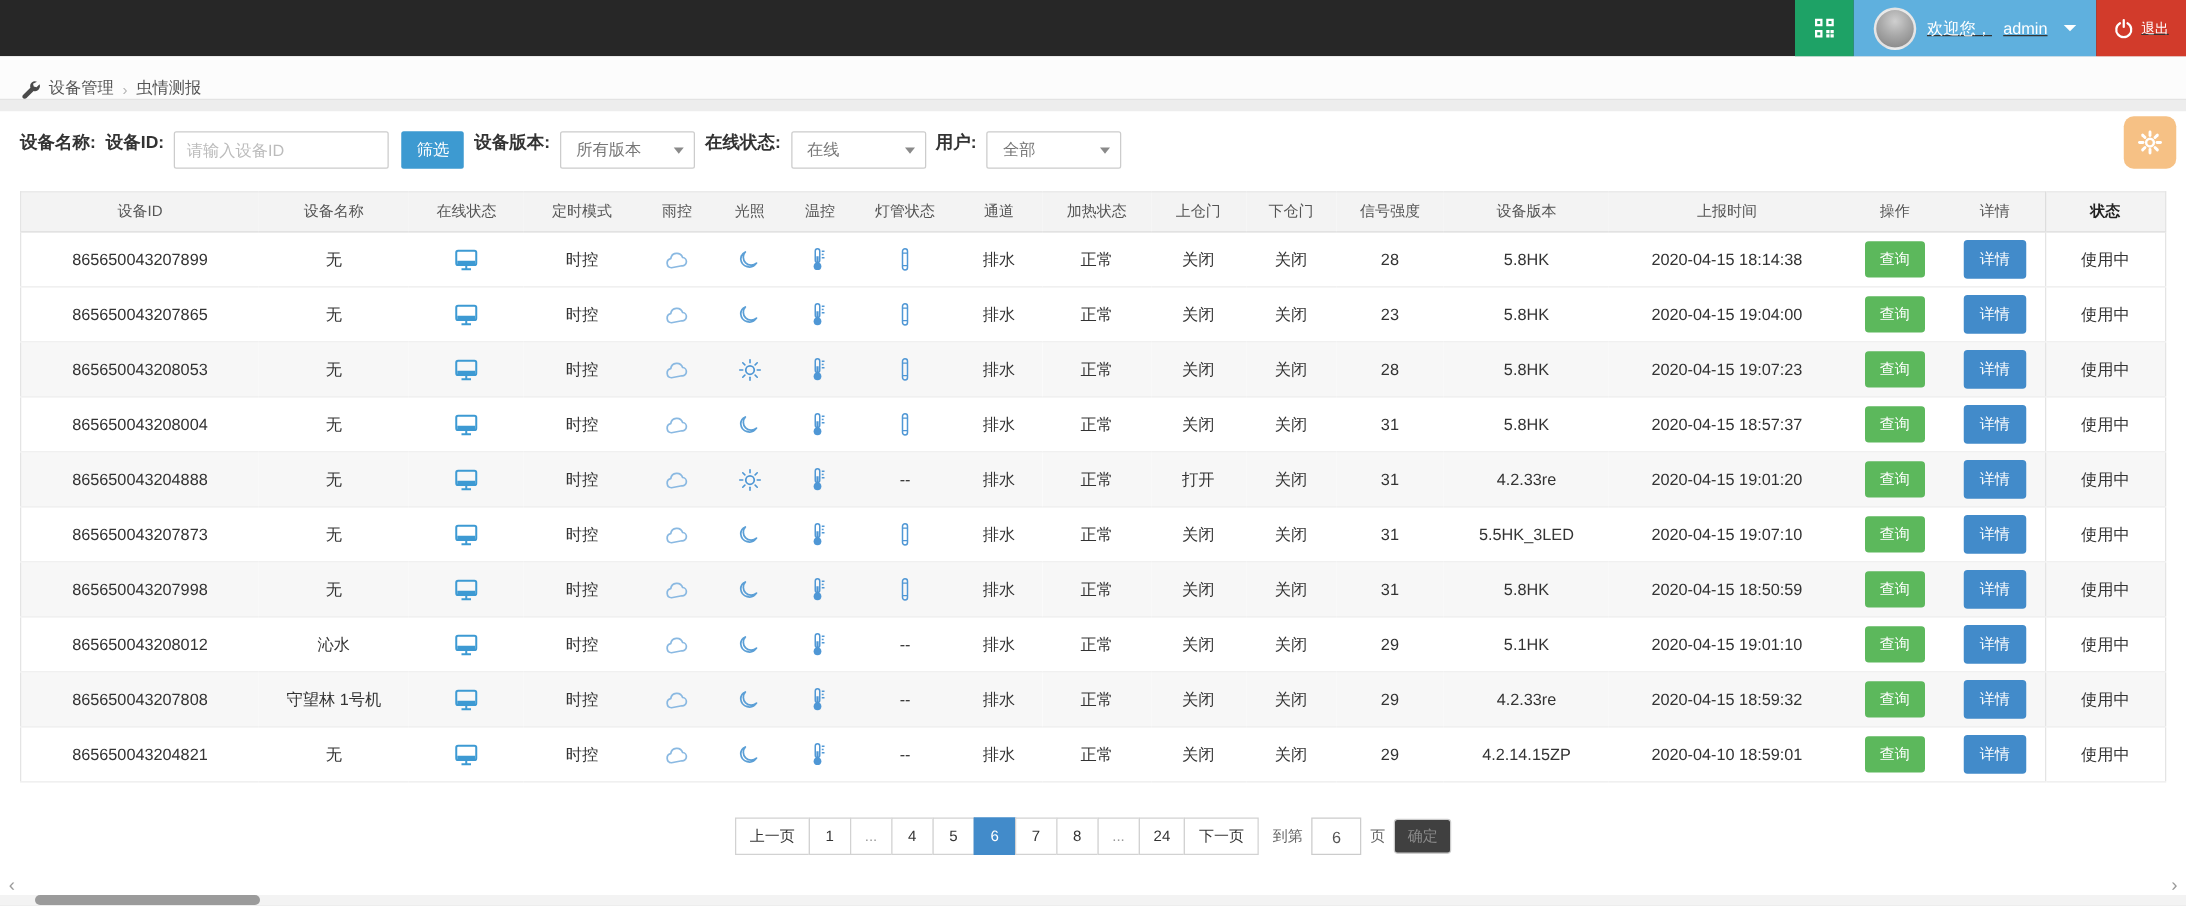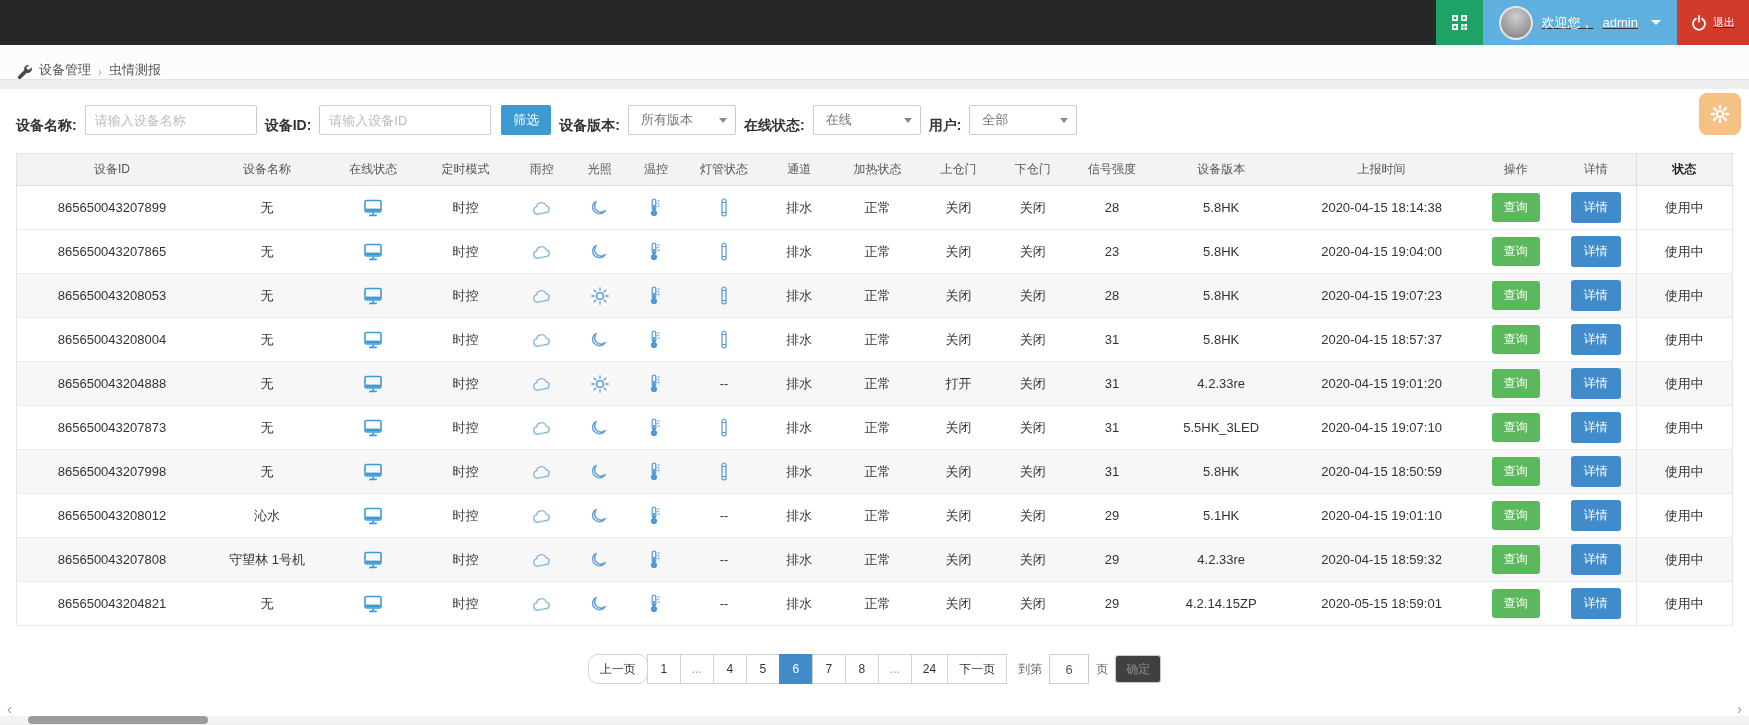--- a/index.html
+++ b/index.html
@@ -16,21 +16,21 @@
   .avatar { width:34px; height:34px; border-radius:50%; border:2px solid rgba(255,255,255,.75);
             background:radial-gradient(circle at 50% 30%, #cfcfcf 0%, #a8a8a8 45%, #7e7e7e 100%); }
   .caret { width:0; height:0; border-left:5px solid transparent; border-right:5px solid transparent; border-top:5px solid #fff; margin-left:4px; }
   .logout-btn { background:#d23b2b; color:#fff; gap:6px; padding:0 14px; font-size:11px; }
   
   .breadcrumb-bar { height:35px; background:#fcfcfc; border-bottom:1px solid #e3e3e3; display:flex; align-items:flex-end; padding-left:16px; color:#555; gap:7px; }
   .crumb-sep { color:#b5b5b5; font-size:12px; }
   
   .content { background:#fff; margin-top:9px; height:calc(725px - 90px); position:relative; }
   
-  .filter-bar { display:flex; align-items:flex-end; padding:16px 16px 18px 16px; gap:8px; }
+  .filter-bar { display:flex; align-items:flex-start; padding:16px 16px 18px 16px; gap:8px; }
   .f-label { font-weight:bold; color:#333; font-size:14px; white-space:nowrap; }
   .f-input { width:172px; height:30px; border:1px solid #ccc; border-radius:2px; padding:0 9px; font-size:13px; color:#555; font-family:inherit; }
   .f-input::placeholder { color:#bcbcbc; }
   .f-select { width:108px; height:30px; border:1px solid #ccc; border-radius:2px; display:flex; align-items:center; justify-content:space-between; padding:0 8px 0 12px; color:#777; background:#fff; cursor:pointer; }
   .f-select .caret2 { width:0;height:0;border-left:4px solid transparent;border-right:4px solid transparent;border-top:5px solid #8a8a8a; }
   .btn-filter { height:30px; padding:0 12px; background:#3d9ad1; color:#fff; border:none; border-radius:2px; font-size:13px; cursor:pointer; margin-left:2px; }
   .gear-fab { position:absolute; right:8px; top:4px; width:42px; height:42px; border-radius:8px; background:#f6c185; border:none;
               display:flex; align-items:center; justify-content:center; cursor:pointer; }
   
   .table-wrap { margin:0 16px; }
@@ -42,21 +42,21 @@
   td.col-status { border-left:1px solid #e4e4e4; }
   .btn { border:none; border-radius:3px; color:#fff; font-size:12px; padding:6px 12px; cursor:pointer; font-family:inherit; }
   .btn-query { background:#5cb85c; }
   .btn-detail { background:#428bca; padding:7px 13px; }
   .cell-icon svg { vertical-align:middle; }
   
   .pagination { display:flex; justify-content:center; align-items:center; margin-top:28px; gap:0; }
   .page-group { display:flex; }
   .page-btn { min-width:34px; height:30px; padding:0 11px; background:#fff; border:1px solid #d2d2d2; margin-left:-1px;
               font-size:12px; color:#333; cursor:pointer; font-family:inherit; }
-  .page-btn:first-child { margin-left:0;border-radius:10px; }
+  .page-btn:first-child { margin-left:0; }
   .page-btn.active { background:#428bca; border-color:#428bca; color:#fff; }
   .page-btn.dots { color:#999; }
   .goto { display:flex; align-items:center; gap:7px; margin-left:11px; color:#666; font-size:12px; }
   .goto-input { width:40px; height:30px; border:1px solid #ccc; text-align:center; font-size:13px; color:#555; font-family:inherit; }
   .btn-confirm { height:28px; padding:0 10px; background:#404040; border:1px solid #ccc; border-radius:3px; color:#8a8a8a; font-size:12px; cursor:pointer; font-family:inherit; }
   
   .scroll-arrow { position:absolute; bottom:8px; color:#9a9a9a; font-size:15px; line-height:1; cursor:pointer; user-select:none; }
   .scroll-arrow.left { left:7px; } .scroll-arrow.right { right:7px; }
   .hscroll-track { position:absolute; bottom:0; left:0; width:100%; height:8px; background:#f3f3f3; }
   .hscroll-thumb { position:absolute; bottom:0; left:28px; width:180px; height:8px; background:#9b9b9b; border-radius:4px; cursor:grab; }
@@ -120,21 +120,20 @@
         <line x1="4.1" y1="4.1" x2="6" y2="6"></line>
           <line x1="14" y1="14" x2="15.9" y2="15.9"></line>
         <line x1="4.1" y1="15.9" x2="6" y2="14"></line>
           <line x1="14" y1="6" x2="15.9" y2="4.1"></line>
       </g>
     </svg>
   </button>
 
   <div class="filter-bar">
     <span class="f-label">设备名称:</span>
-    <input class="f-input" type="text" placeholder="请输入设备名称" style="">
     <span class="f-label">设备ID:</span>
     <input class="f-input" type="text" placeholder="请输入设备ID" style="">
     <button class="btn-filter">筛选</button>
     <span class="f-label">设备版本:</span>
     <div class="f-select">
       <span>所有版本</span>
       <span class="caret2"></span>
     </div>
     <span class="f-label">在线状态:</span>
     <div class="f-select">
@@ -677,21 +676,21 @@
     <path d="M9.4 3h2.2 M9.4 5.6h1.5 M9.4 8.2h2.2" stroke="#4f97d5" stroke-width="1.1"></path>
   </svg>
 </td>
       <td class="cell-icon">--</td>
       <td>排水</td>
       <td>正常</td>
       <td>关闭</td>
       <td>关闭</td>
       <td>29</td>
       <td>4.2.14.15ZP</td>
-      <td>2020-05-15 18:59:01</td>
+      <td>2020-04-10 18:59:01</td>
       <td>
         <button class="btn btn-query">查询</button>
       </td>
       <td>
         <button class="btn btn-detail">详情</button>
       </td>
       <td class="col-status">使用中</td>
     </tr>
         </tbody>
     </table>

